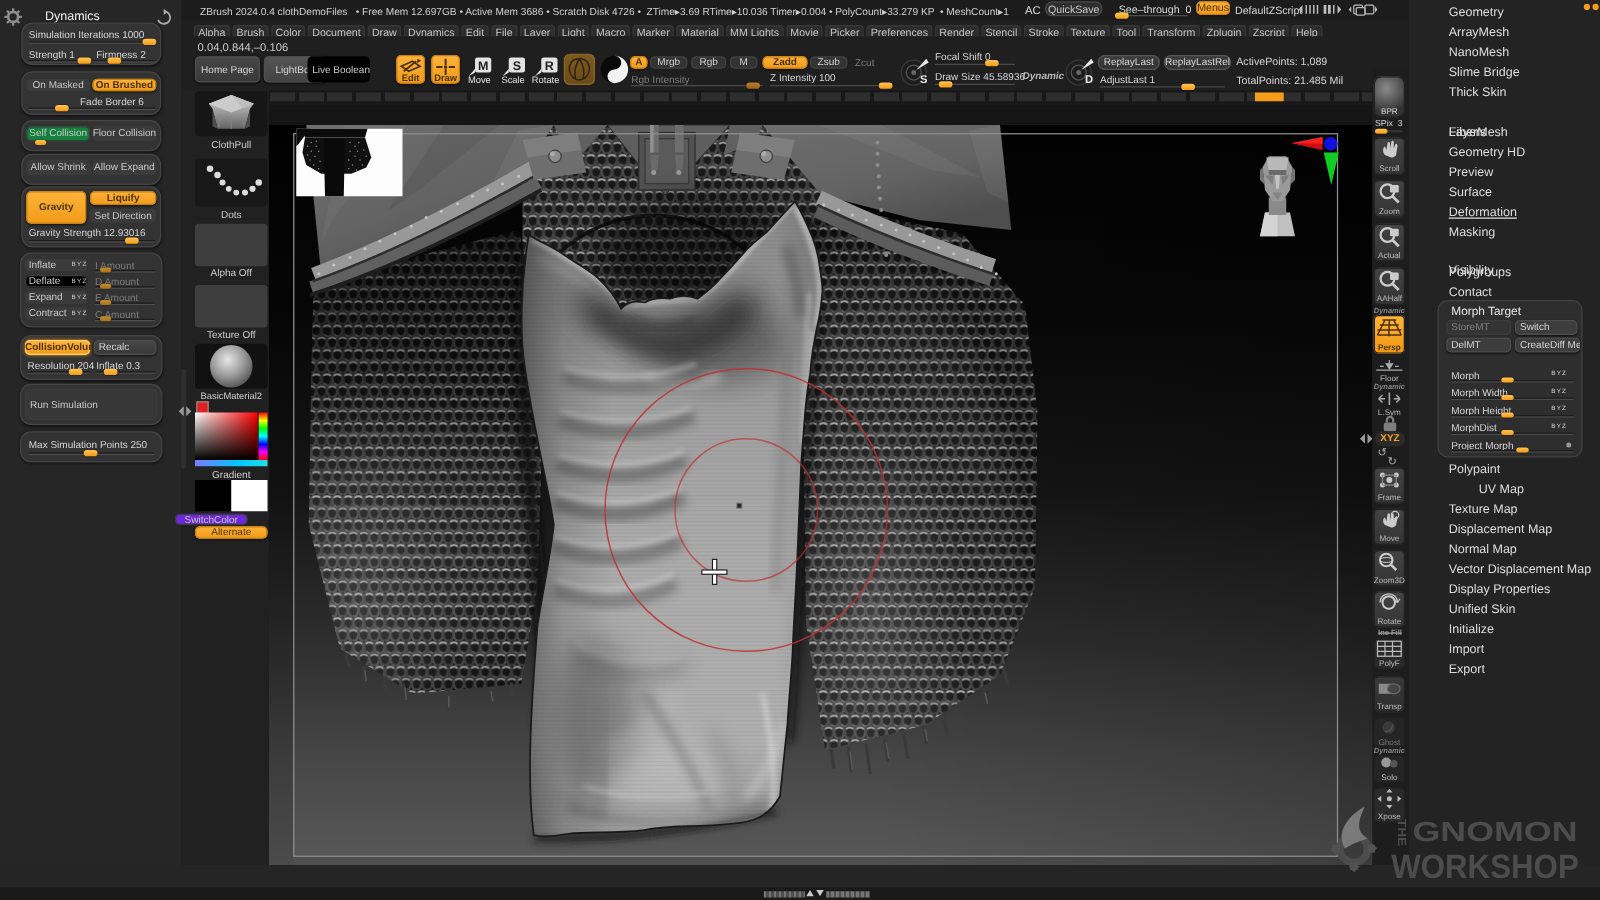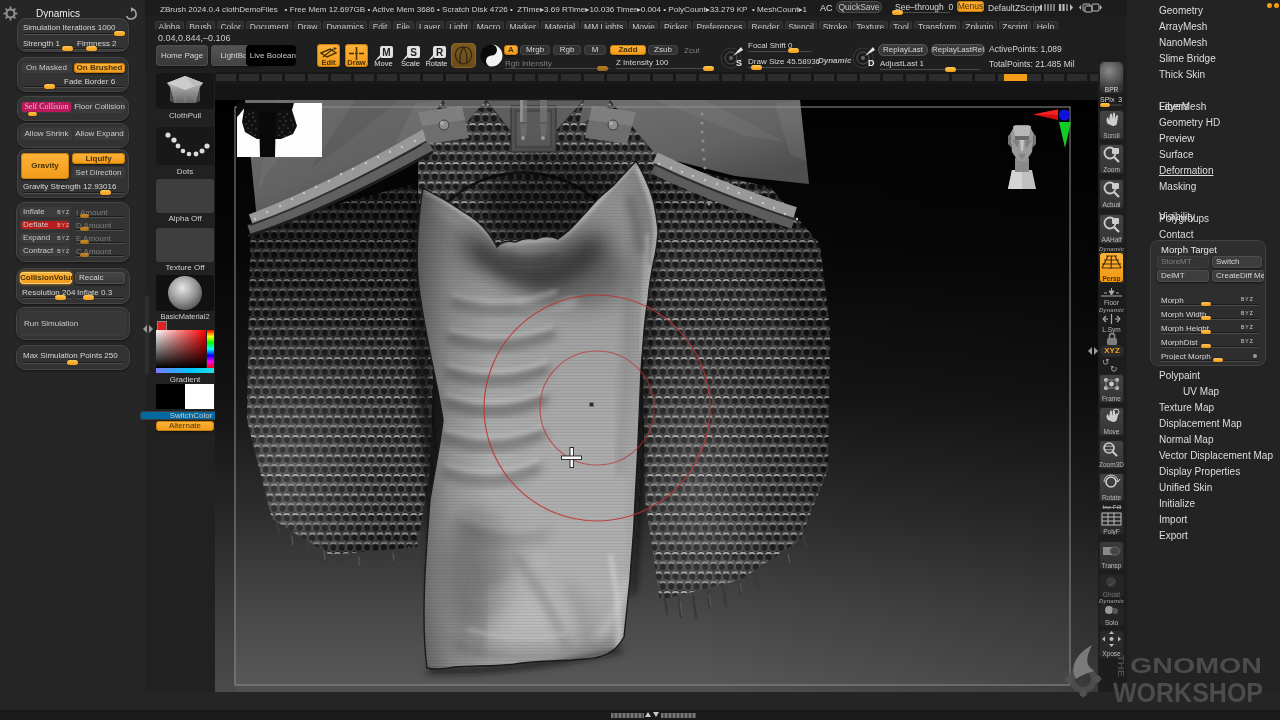--- a/index.html
+++ b/index.html
@@ -204,21 +204,21 @@
 
 <div class="grp" style="left:17px;top:57px;width:110px;height:33px;">
   <div class="dbtn" style="left:3px;top:5px;width:51px;height:10px;line-height:10px;background:#3b3b3b;">On Masked</div>
   <div class="obtn" style="left:56px;top:5px;width:51px;height:10px;line-height:10px;">On Brushed</div>
   <div class="txt" style="left:5px;top:19px;padding-left:41px;">Fade Border 6</div>
   <div class="sl" style="left:5px;top:28px;width:101px;height:1px;"></div>
   <div class="hd" style="left:26px;top:26px;"></div>
 </div>
 
 <div class="grp" style="left:17px;top:96px;width:110px;height:23px;">
-  <div class="dbtn" style="left:3px;top:4px;width:51px;height:12px;line-height:12px;background:#be185d;font-family:Liberation Serif, serif;">Self Collision</div>
+  <div class="dbtn" style="left:3px;top:4px;width:51px;height:12px;line-height:12px;background:#15803d;">Self Collision</div>
   <div class="hd" style="left:10px;top:15px;width:9px;height:4px;"></div>
   <div class="dbtn" style="left:56px;top:4px;width:51px;height:12px;line-height:12px;background:#3b3b3b;">Floor Collision</div>
 </div>
 
 <div class="grp" style="left:17px;top:123px;width:110px;height:23px;">
   <div class="dbtn" style="left:3px;top:4px;width:51px;height:12px;line-height:12px;background:#3b3b3b;">Allow Shrink</div>
   <div class="dbtn" style="left:56px;top:4px;width:51px;height:12px;line-height:12px;background:#3b3b3b;">Allow Expand</div>
 </div>
 
 <div class="grp" style="left:17px;top:149px;width:110px;height:47px;">
@@ -228,21 +228,21 @@
   <div class="txt" style="left:5px;top:32px;">Gravity Strength 12.93016</div>
   <div class="sl" style="left:5px;top:42px;width:101px;height:1px;"></div>
   <div class="hd" style="left:82px;top:40px;"></div>
 </div>
 
 <div class="grp" style="left:16px;top:202px;width:112px;height:58px;">
   <div class="dbtn" style="left:3px;top:4px;width:50px;height:10px;line-height:10px;background:#3b3b3b;text-align:left;padding-left:3px;box-sizing:border-box;">Inflate <span style="float:right;font-size:5px;letter-spacing:1px;">BYZ</span></div>
   <div class="dtx" style="left:59px;top:5px;">I Amount</div>
   <div class="sl" style="left:59px;top:13px;width:48px;height:1px;"></div>
   <div class="hd" style="left:63px;top:11px;width:9px;height:4px;background:linear-gradient(#c98c2e,#a8701c);"></div>
-  <div class="dbtn" style="left:3px;top:17px;width:50px;height:10px;line-height:10px;background:#b91c1c;text-align:left;padding-left:3px;box-sizing:border-box;">Deflate <span style="float:right;font-size:5px;letter-spacing:1px;">BYZ</span></div>
+  <div class="dbtn" style="left:3px;top:17px;width:50px;height:10px;line-height:10px;background:#000000;text-align:left;padding-left:3px;box-sizing:border-box;">Deflate <span style="float:right;font-size:5px;letter-spacing:1px;">BYZ</span></div>
   <div class="dtx" style="left:59px;top:18px;">D Amount</div>
   <div class="sl" style="left:59px;top:26px;width:48px;height:1px;"></div>
   <div class="hd" style="left:63px;top:24px;width:9px;height:4px;background:linear-gradient(#c98c2e,#a8701c);"></div>
   <div class="dbtn" style="left:3px;top:30px;width:50px;height:10px;line-height:10px;background:#3b3b3b;text-align:left;padding-left:3px;box-sizing:border-box;">Expand <span style="float:right;font-size:5px;letter-spacing:1px;">BYZ</span></div>
   <div class="dtx" style="left:59px;top:31px;">E Amount</div>
   <div class="sl" style="left:59px;top:39px;width:48px;height:1px;"></div>
   <div class="hd" style="left:63px;top:37px;width:9px;height:4px;background:linear-gradient(#c98c2e,#a8701c);"></div>
   <div class="dbtn" style="left:3px;top:43px;width:50px;height:10px;line-height:10px;background:#3b3b3b;text-align:left;padding-left:3px;box-sizing:border-box;">Contract <span style="float:right;font-size:5px;letter-spacing:1px;">BYZ</span></div>
   <div class="dtx" style="left:59px;top:44px;">C Amount</div>
   <div class="sl" style="left:59px;top:52px;width:48px;height:1px;"></div>
@@ -336,21 +336,21 @@
 <div class="a" style="left:156px;top:321px;width:58px;height:52px;background:#202020;">
   <div class="a" style="left:1px;top:0px;width:8px;height:8px;background:#e02020;border:1px solid #888;"></div>
   <div class="a" style="left:0px;top:9px;width:50px;height:38px;background:linear-gradient(to bottom,rgba(0,0,0,0) 0%,#000 100%),linear-gradient(to right,#fff 0%,#f00 100%);"></div>
   <div class="a" style="left:51px;top:9px;width:7px;height:38px;background:linear-gradient(#f00 0%,#ff0 17%,#0f0 33%,#0ff 50%,#00f 67%,#f0f 83%,#f00 100%);"></div>
   <div class="a" style="left:0px;top:47px;width:58px;height:5px;background:linear-gradient(to right,#7a7aff 0%,#00c8ff 60%,#20e0e0 100%);"></div>
 </div>
 <div class="lbl" style="left:155px;top:375px;">Gradient</div>
 
 <div class="a" style="left:156px;top:384px;width:29px;height:25px;background:#000;"></div>
 <div class="a" style="left:185px;top:384px;width:29px;height:25px;background:#fff;"></div>
-<div class="dbtn" style="left:140px;top:411px;width:58px;height:9px;line-height:9px;background:#0369a1;padding-left:22px;">SwitchColor</div>
+<div class="dbtn" style="left:140px;top:411px;width:58px;height:9px;line-height:9px;background:#6d28d9;">SwitchColor</div>
 <div class="obtn" style="left:156px;top:421px;width:58px;height:10px;line-height:10px;font-weight:normal;">Alternate</div>
 
 <div class="a" style="left:145px;top:295px;width:4px;height:80px;background:#2e2e2e;border-radius:2px;"></div>
 <svg class="a" style="left:143px;top:323px;" width="10" height="12">
     <path d="M0 6 L4 2 L4 10 Z" fill="#9a9a9a"></path>
     <path d="M10 6 L6 2 L6 10 Z" fill="#9a9a9a"></path>
   </svg>
 
 <div class="a" style="left:215px;top:84px;width:883px;height:608px;">
 <svg width="883" height="608" viewBox="0 0 883 608">

